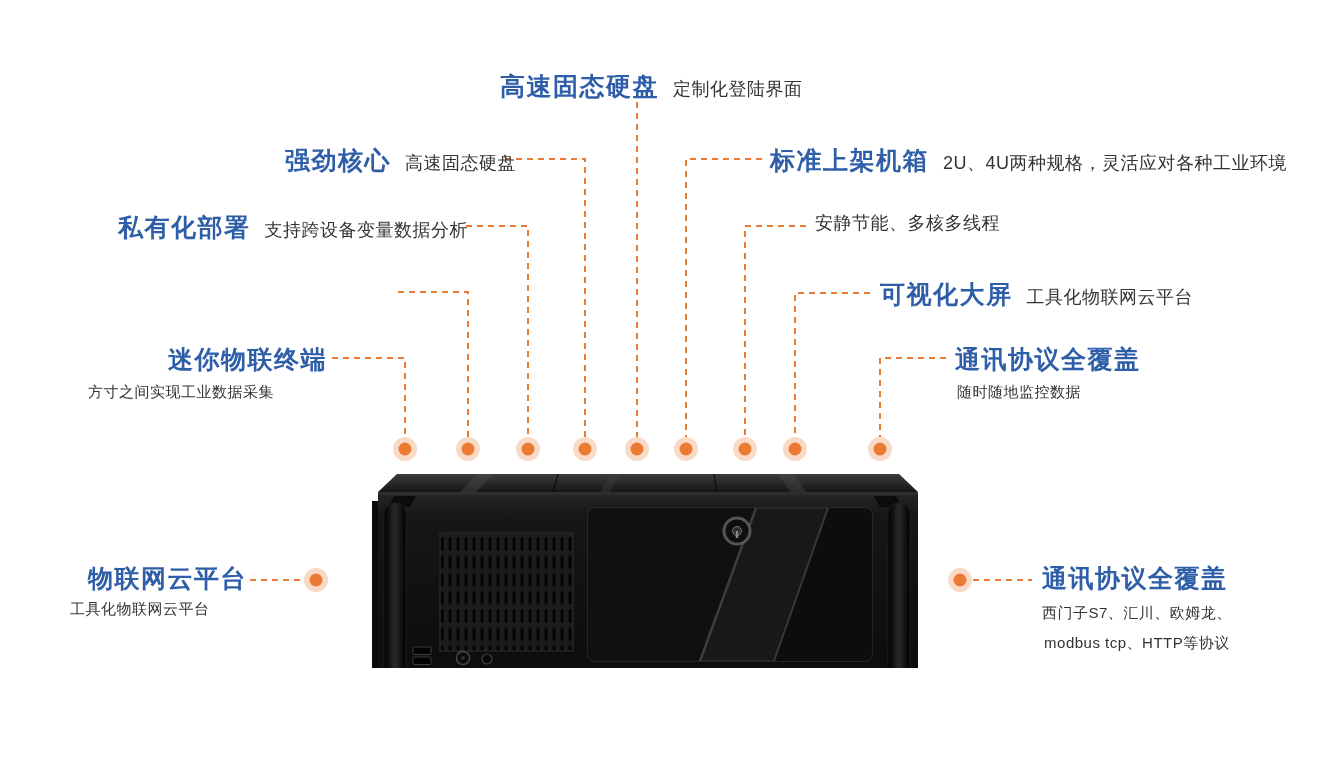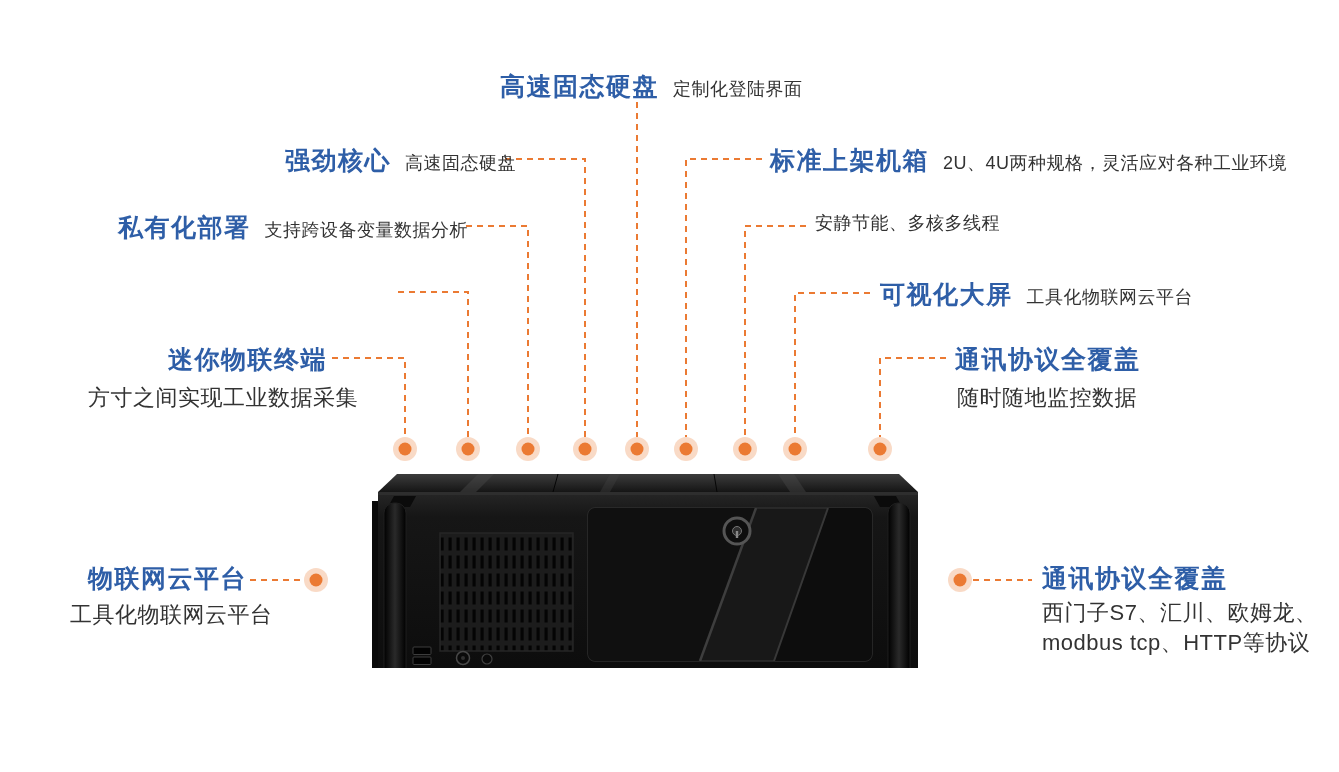--- a/index.html
+++ b/index.html
@@ -2,24 +2,24 @@
 <html style="--title-blue: #2e5ea7; --desc-dark: #333333; --accent-orange: #eb7a33;"><head>
 <meta charset="utf-8">
 <style>
   * { margin:0; padding:0; box-sizing:border-box; }
   html,body { background:#ffffff; }
   .canvas {
     position:relative; width:1339px; height:668px; background:#ffffff;
     overflow:hidden; font-family:"Liberation Sans","DejaVu Sans",sans-serif;
   }
   .row { position:absolute; display:flex; align-items:baseline; gap:14px; white-space:nowrap; }
-  .blk { position:absolute; white-space:nowrap; }
+  .blk { position:absolute; white-space:nowrap;text-align:center; }
   .t  { font-size:25px; font-weight:700; color:var(--title-blue,#2e5ea7); letter-spacing:1.5px; }
   .d  { font-size:18px; color:var(--desc-dark,#333); letter-spacing:0.5px; }
-  .d2 { font-size:22px; color:var(--desc-dark,#333); letter-spacing:0.5px; }
+  .d2 { font-size:15px; color:var(--desc-dark,#333); letter-spacing:0.5px; }
   .multiline { line-height:30px; }
   svg.overlay { position:absolute; left:0; top:0; pointer-events:none; }
   .chassis { position:absolute; left:358px; top:463px; }
   .dash { fill:none; stroke:var(--accent-orange,#eb7a33); stroke-width:2; stroke-dasharray:6 5; }
   .dot-halo { fill:var(--accent-orange,#eb7a33); opacity:0.28; }
   .dot-core { fill:var(--accent-orange,#eb7a33); }
 </style>
 </head>
 <body>
 

